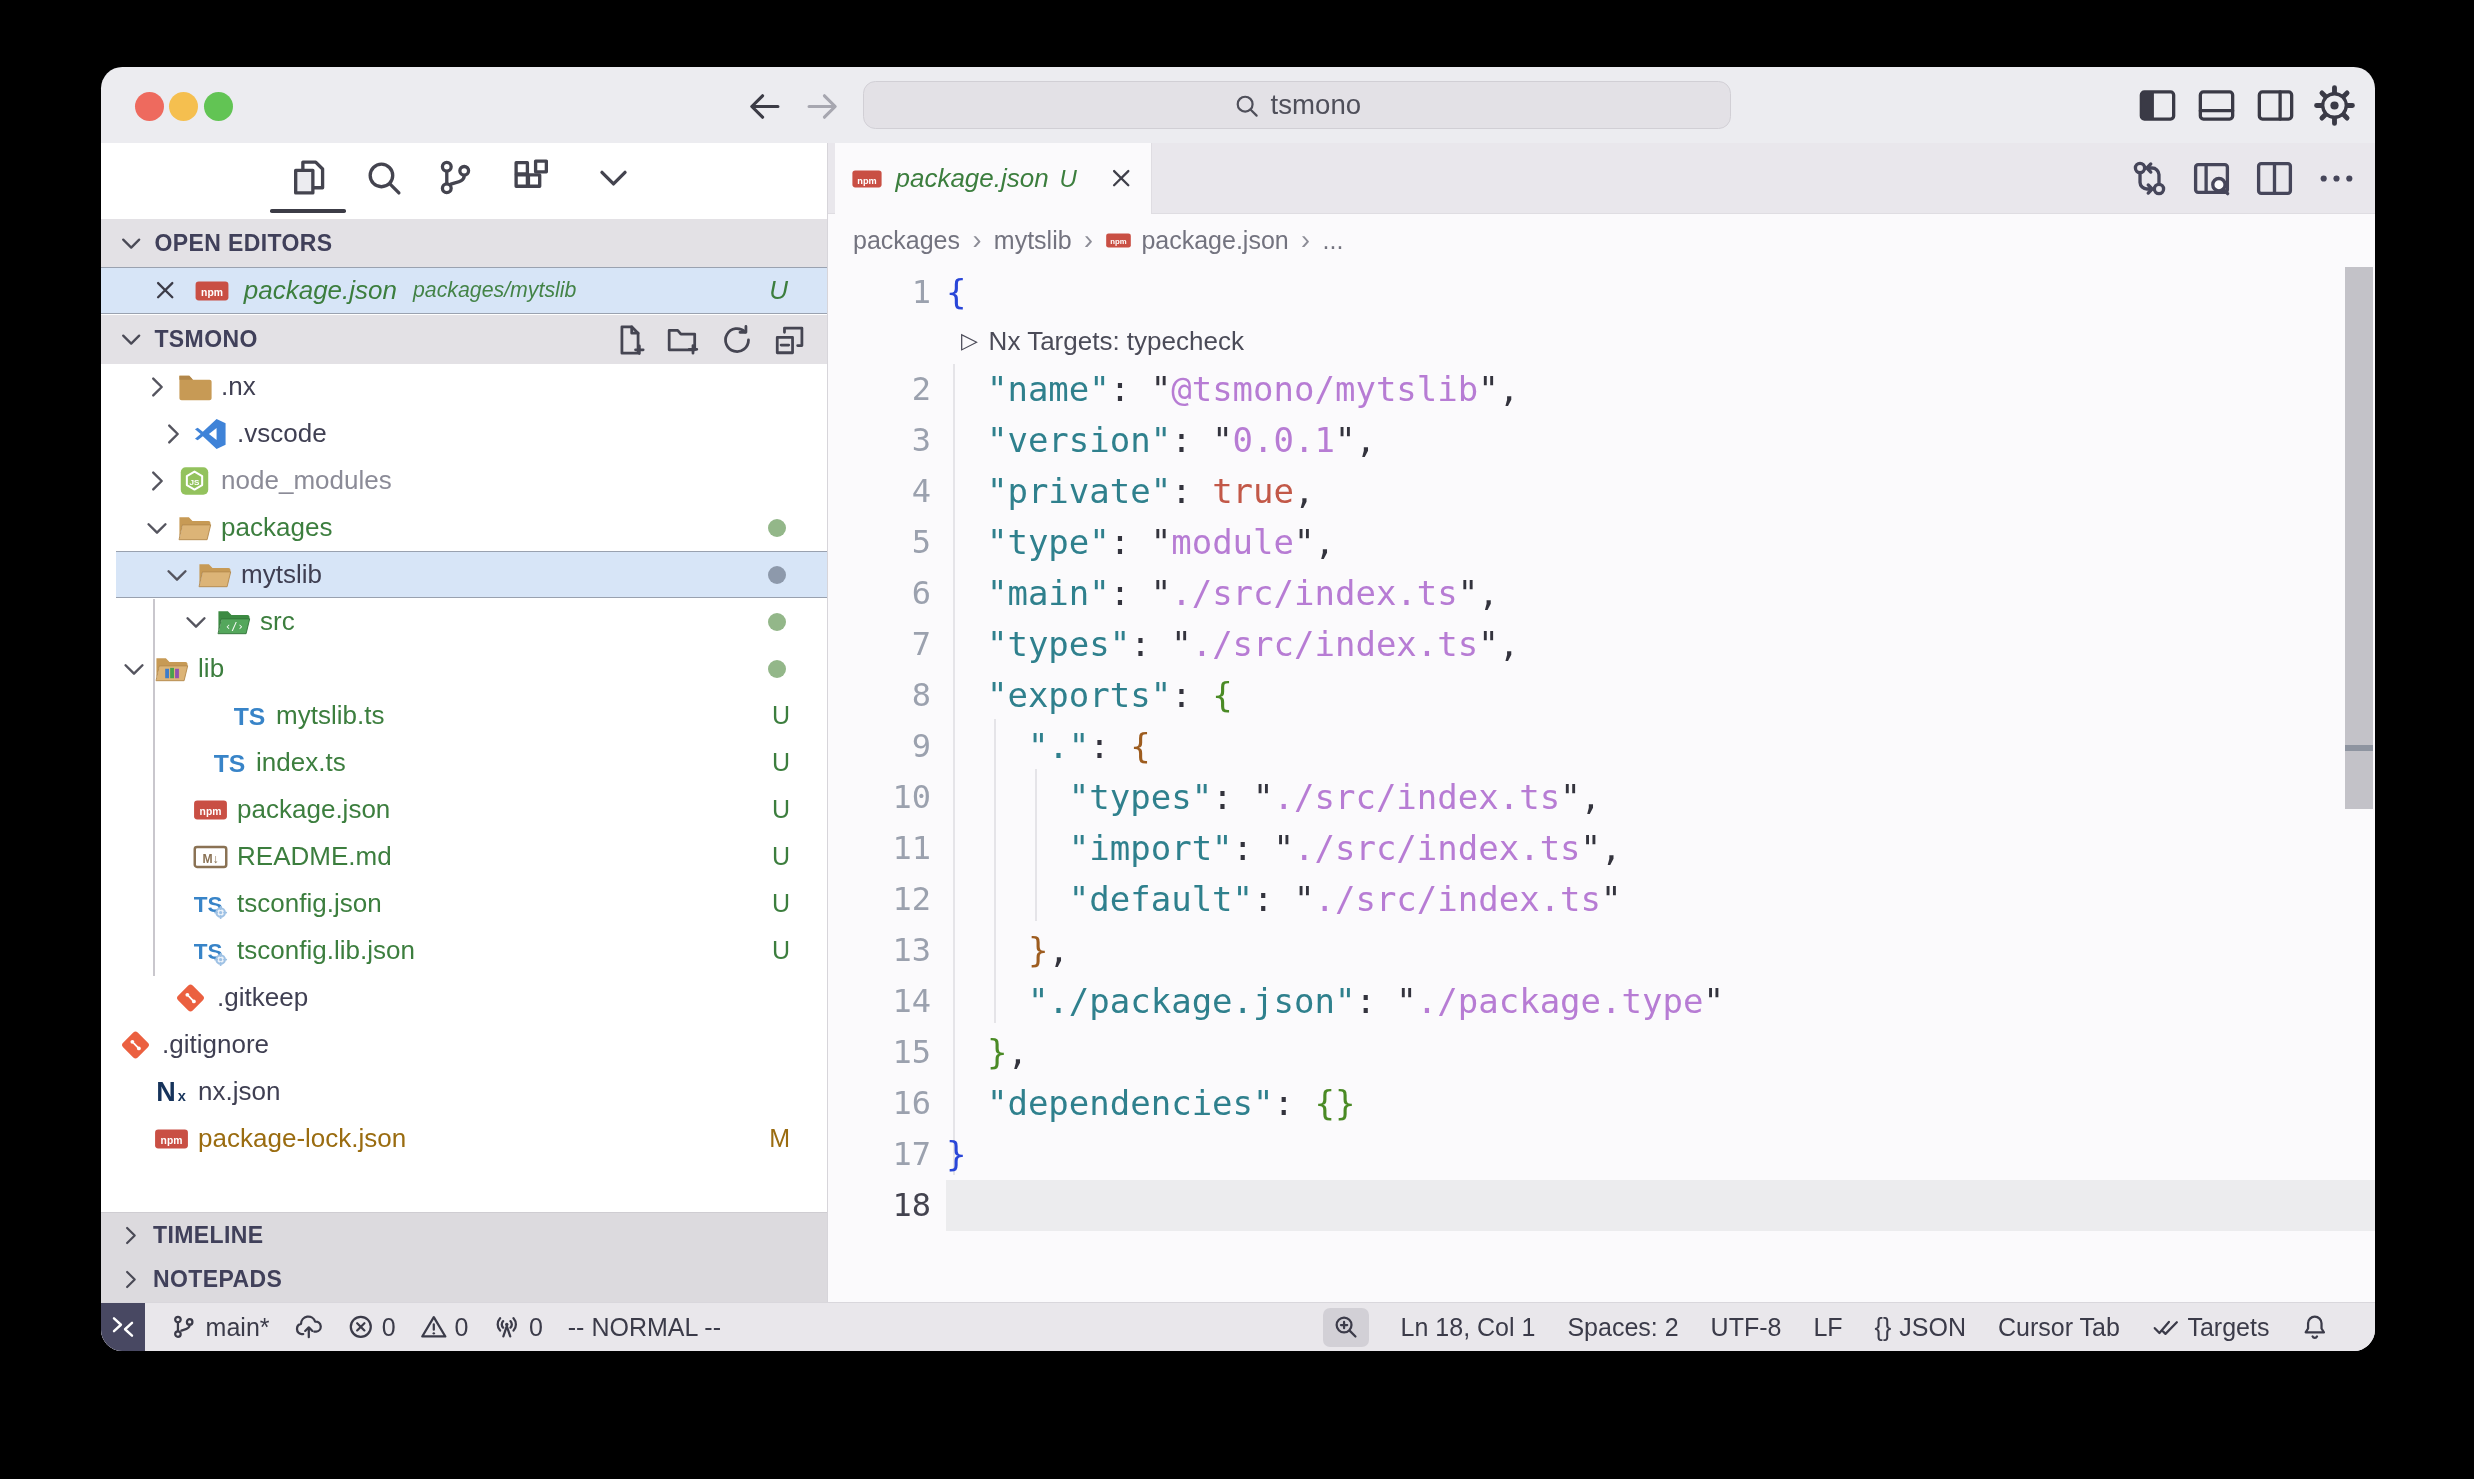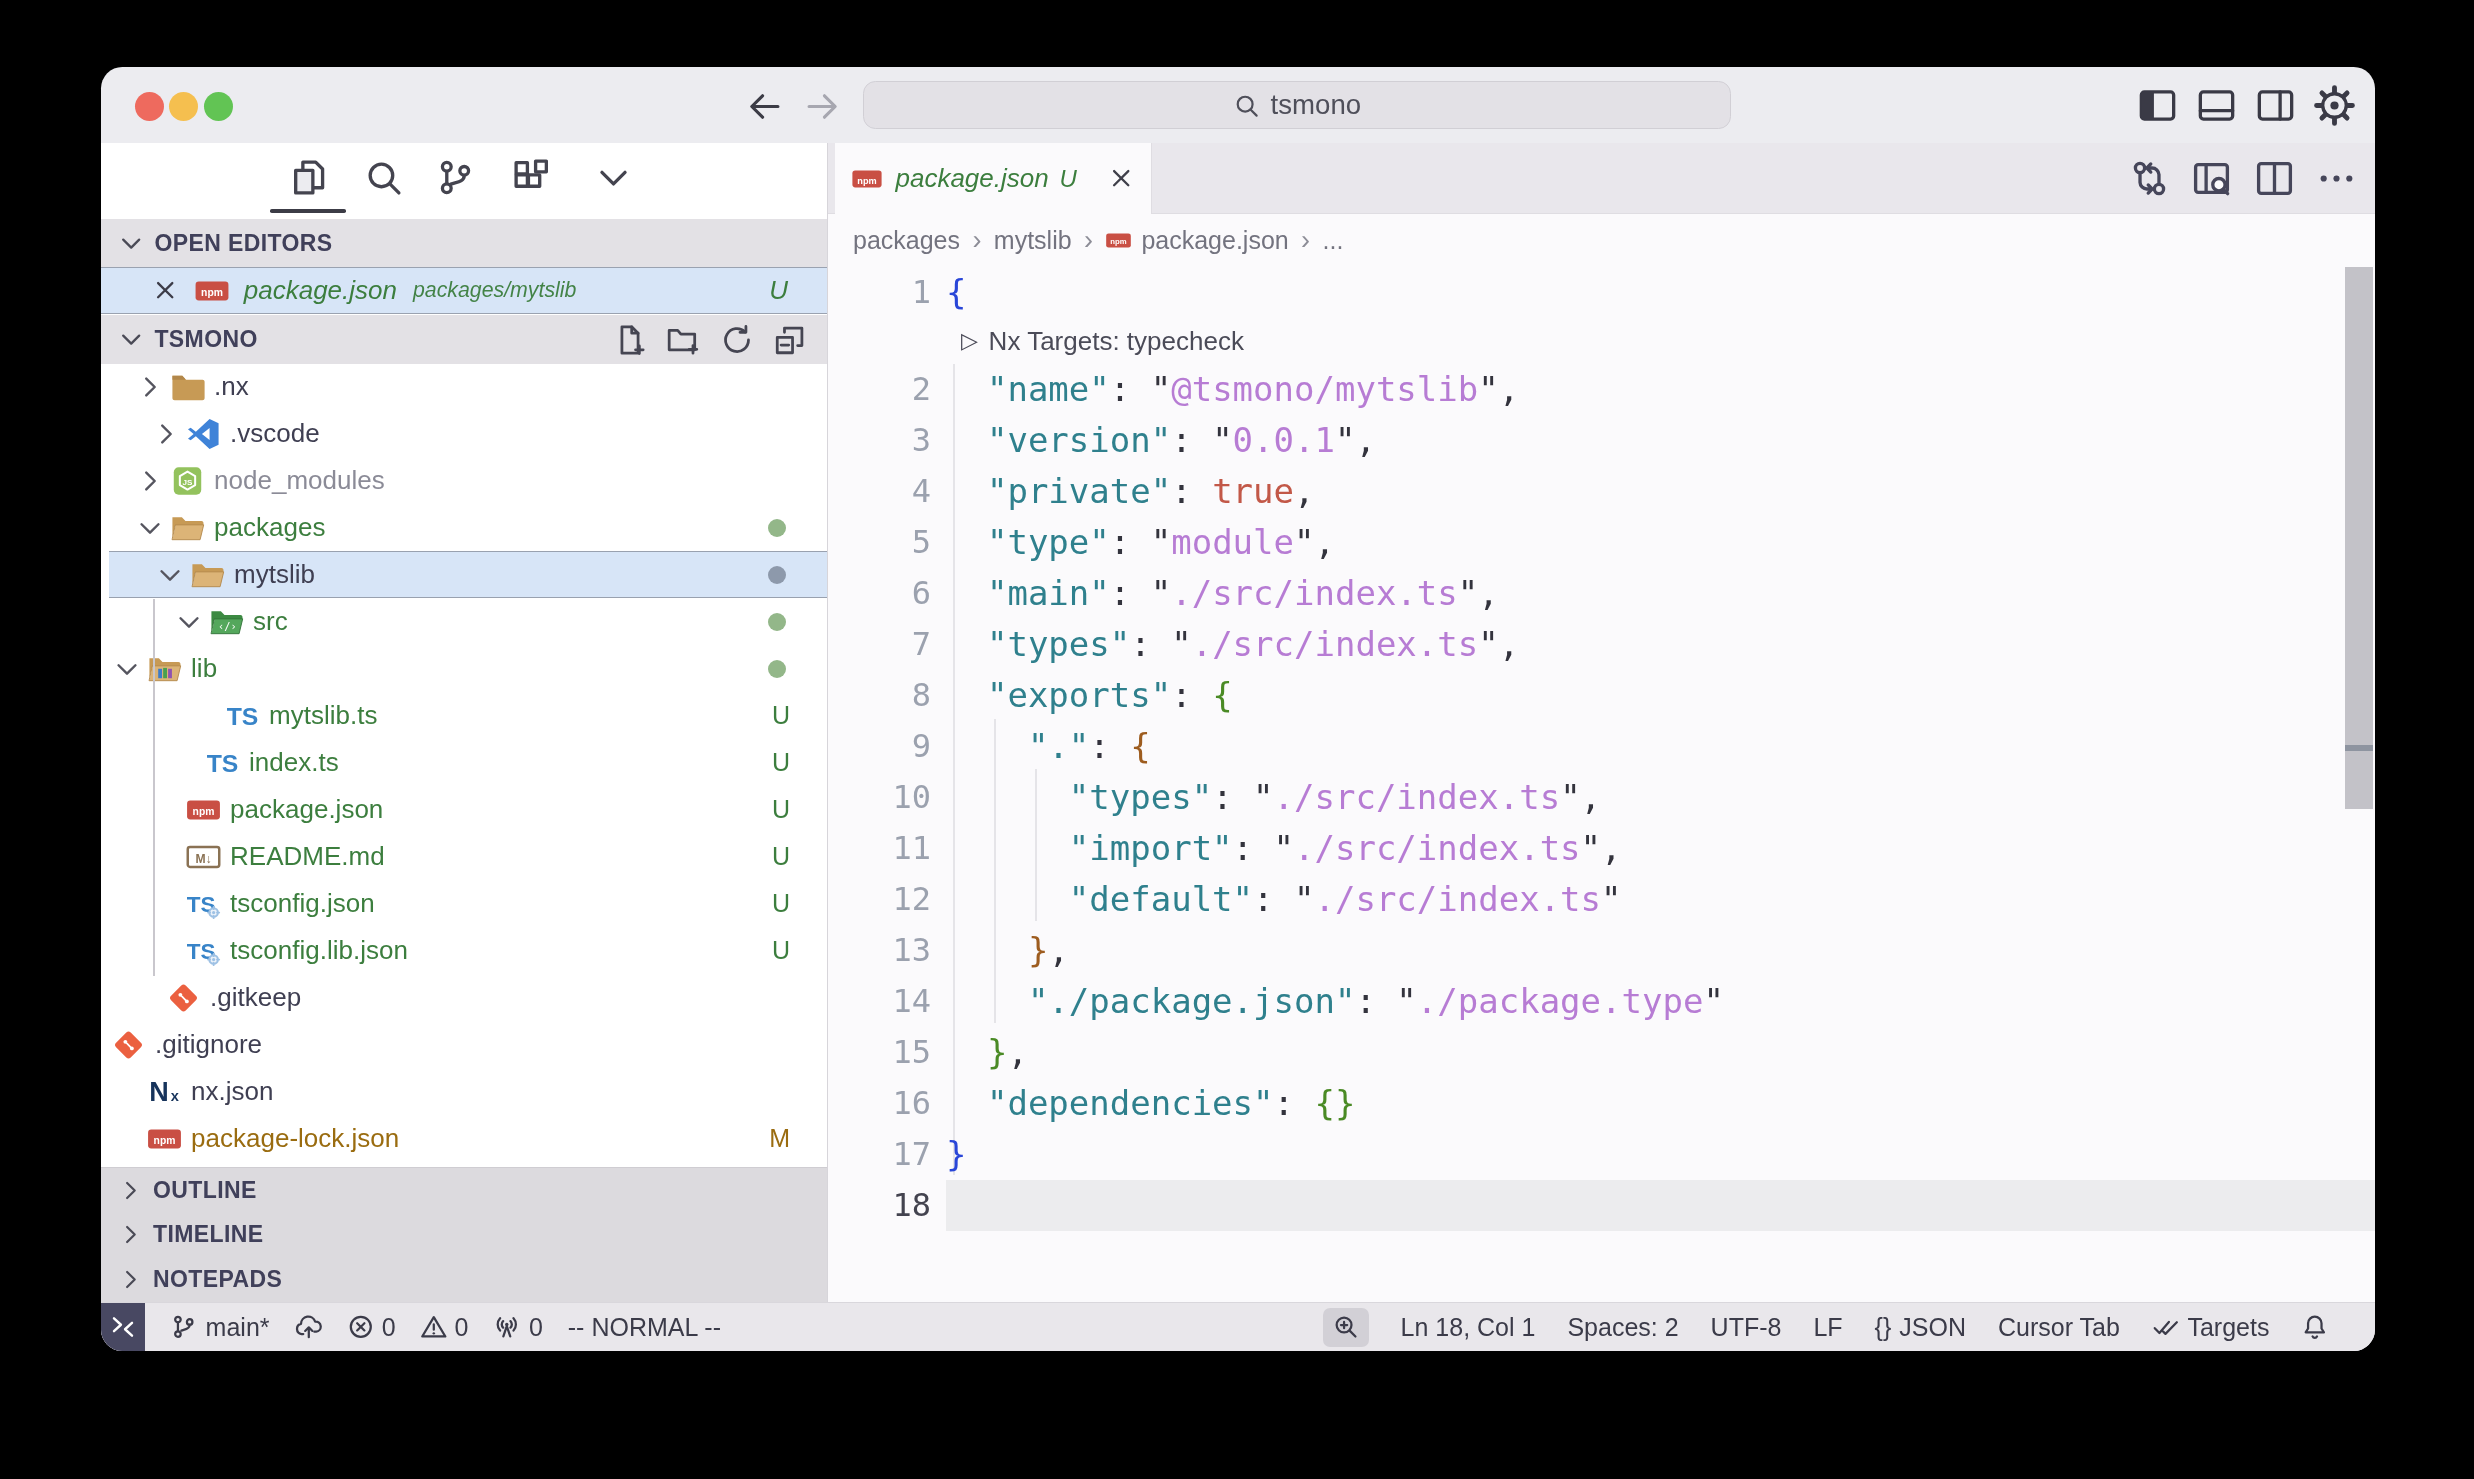--- a/index.html
+++ b/index.html
@@ -32,21 +32,21 @@
 
   #oe-row { position: absolute; top: 124px; left: 0; right: 0; height: 47px; background: #d7e5f7; border-top: 1.8px solid #9aa2b0; border-bottom: 1.8px solid #9aa2b0; display: flex; align-items: center; }
   #oe-row .close { width: 28.4px; height: 28.4px; color: #3c3c48; margin-left: 50px; }
   #oe-row .ficon { width: 36px; height: 36px; margin-left: 14.2px; }
   .g-added { color: #3c7e3e; }
   #oe-name { font-style: italic; font-size: 26px; margin-left: 14.2px; }
   #oe-path { font-style: italic; font-size: 21.3px; margin-left: 16px; opacity: .95; }
   #oe-badge { position: absolute; right: 39px; font-style: italic; font-size: 26px; }
 
   
-  #tree { position: absolute; top: 220px; left: 8px; right: 0; }
+  #tree { position: absolute; top: 220px; left: 15px; right: 0; }
   .trow { height: 47px; display: flex; align-items: center; position: relative; font-size: 26px; color: #3f3f52; }
   .trow.sel { background: #d7e5f7; border-top: 1.8px solid #99a1af; border-bottom: 1.8px solid #99a1af; }
   .trow .chev { width: 36px; height: 30px; flex: none; color: #55555f; display: flex; align-items: center; justify-content: center; }
   .trow .ficon { width: 39px; height: 36px; flex: none; display: flex; align-items: center; justify-content: center; }
   .trow .tlabel { margin-left: 7.1px; white-space: nowrap; }
   .trow.muted .tlabel { color: #8b8b97; }
   .trow.added .tlabel { color: #3c7e3e; }
   .trow.modified .tlabel { color: #9a6c10; }
   .tbadge { position: absolute; right: 37px; font-size: 25px; }
   .tdot { position: absolute; right: 41px; width: 18px; height: 18px; border-radius: 50%; }
@@ -431,26 +431,20 @@
             <span class="tbadge" style="color: rgb(154, 108, 16);">M</span>
           </div>
         </div>
       <div id="tree-guide" style="top: 456px; height: 377px;"></div>
 
       <div id="sections">
           <div class="ssec">
             <span class="chev"><svg viewBox="0 0 16 16" width="100%" height="100%" fill="none" stroke="currentColor" stroke-width="1.3" stroke-linecap="round" stroke-linejoin="round">
                 <path d="M6 3.5 10.5 8 6 12.5"></path>
               </svg></span>
-            <span>OUTLINE</span>
-          </div>
-          <div class="ssec">
-            <span class="chev"><svg viewBox="0 0 16 16" width="100%" height="100%" fill="none" stroke="currentColor" stroke-width="1.3" stroke-linecap="round" stroke-linejoin="round">
-                <path d="M6 3.5 10.5 8 6 12.5"></path>
-              </svg></span>
             <span>TIMELINE</span>
           </div>
           <div class="ssec">
             <span class="chev"><svg viewBox="0 0 16 16" width="100%" height="100%" fill="none" stroke="currentColor" stroke-width="1.3" stroke-linecap="round" stroke-linejoin="round">
                 <path d="M6 3.5 10.5 8 6 12.5"></path>
               </svg></span>
             <span>NOTEPADS</span>
           </div>
         </div>
     </div>

